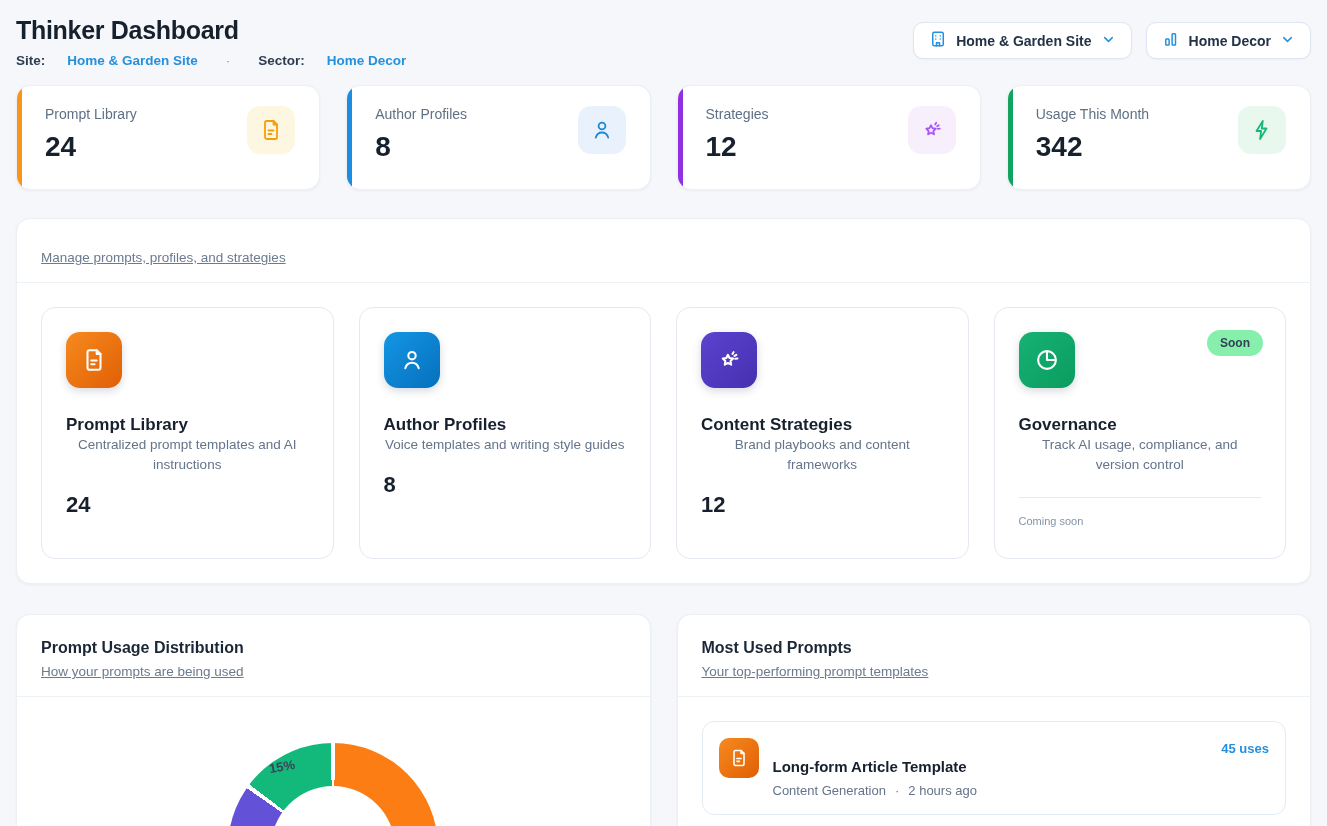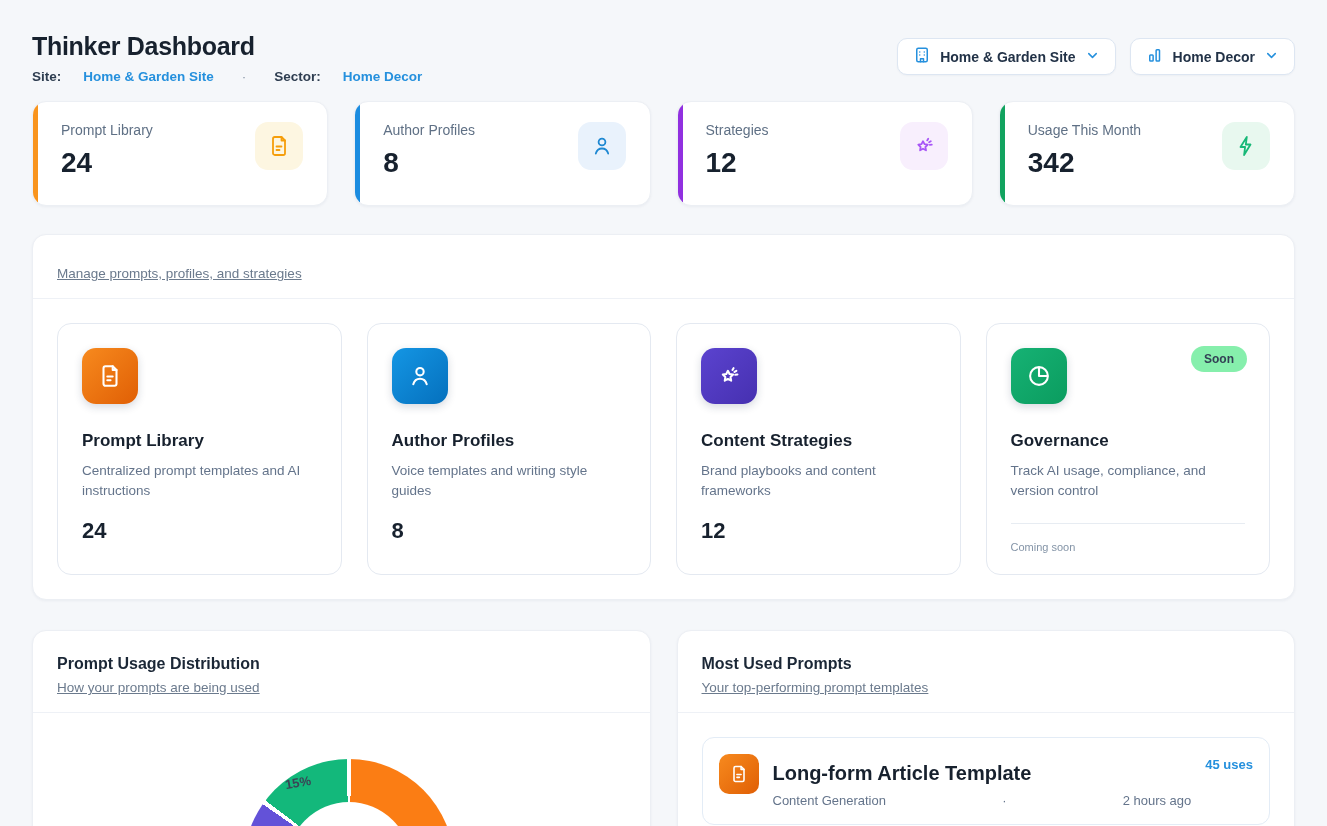--- a/index.html
+++ b/index.html
@@ -2,21 +2,21 @@
 <html><head>
 <meta charset="utf-8">
 <style>
   * { box-sizing: border-box; margin: 0; padding: 0; }
   html,body { width:1327px; height:826px; overflow:hidden; }
   body {
     font-family: "Liberation Sans", sans-serif;
     background: #f5f7fa;
     color: #1b2736;
   }
-  .page { width:1327px; height:826px; padding:32px; position:relative; overflow:hidden; }
+  .page { width:1327px; height:826px; padding:16px; position:relative; overflow:hidden; }
 
   
   .topbar { display:flex; justify-content:space-between; align-items:flex-start; }
   .page-title { font-size:25px; font-weight:800; color:#17212e; letter-spacing:-0.3px; }
   .subtitle { margin-top:8px; font-size:13.5px; display:flex; align-items:center; gap:22px; }
   .sub-label { color:#2e3d50; font-weight:700; }
   .sub-link { color:#2590dd; font-weight:700; text-decoration:none; cursor:pointer; }
   .sub-dot { color:#8a97a8; margin:0 6px; }
   .head-actions { display:flex; gap:14px; margin-top:6px; }
   .select-btn {
@@ -69,21 +69,21 @@
   .tile {
     width:56px; height:56px; border-radius:14px; color:#fff;
     display:flex; align-items:center; justify-content:center;
     box-shadow:0 3px 8px rgba(25,45,80,.18);
   }
   .tile-orange { background:linear-gradient(135deg,#f78a1e,#e05f05); }
   .tile-blue   { background:linear-gradient(135deg,#1496e4,#0570bd); }
   .tile-purple { background:linear-gradient(135deg,#5b43cf,#4630b0); }
   .tile-green  { background:linear-gradient(135deg,#16b274,#0b9c5f); }
   .module-title { margin-top:27px; font-size:17px; font-weight:800; color:#17212e; }
-  .module-desc { margin-top:10px; font-size:13.5px; line-height:20px; color:#64748b; }
+  .module-desc { margin-top:0; font-size:13.5px; line-height:20px; color:#64748b;text-align:center; }
   .module-count { margin-top:17px; font-size:22px; font-weight:800; color:#17212e; }
   .soon-badge {
     position:absolute; top:22px; right:22px; background:#86efac; color:#334155;
     font-size:12px; font-weight:700; padding:6px 13px; border-radius:999px;
   }
   .module-divider { margin-top:22px; border-top:1px solid #e7ecf2; }
   .coming-soon { margin-top:17px; font-size:11px; color:#8494a7; }
 
   
   .bottom-row { display:flex; gap:26px; margin-top:30px; }
@@ -105,22 +105,22 @@
   .prompt-item {
     margin:24px; border:1px solid #e3ecf6; border-radius:12px; padding:16px;
     display:flex; align-items:flex-start; gap:14px; cursor:pointer; background:#fff;
   }
   .prompt-ico {
     width:40px; height:40px; border-radius:10px; flex:none;
     background:linear-gradient(135deg,#f78a1e,#e05f05); color:#fff;
     display:flex; align-items:center; justify-content:center;
   }
   .prompt-body { flex:1; }
-  .prompt-title { font-size:20px; font-weight:800; color:#17212e; margin-top:8px; }
-  .prompt-meta { margin-top:8px; font-size:13px; color:#64748b; display:flex; align-items:center; gap:9px;justify-content:space-between; }
+  .prompt-title { font-size:15px; font-weight:800; color:#17212e; margin-top:20px; }
+  .prompt-meta { margin-top:8px; font-size:13px; color:#64748b; display:flex; align-items:center; gap:9px; }
   .prompt-uses { font-size:13px; font-weight:800; color:#2590dd; margin-top:3px; }
 </style>
 </head>
 <body>
 
 <div class="page">
 
   <header class="topbar">
     <div>
       <h1 class="page-title">Thinker Dashboard</h1>

